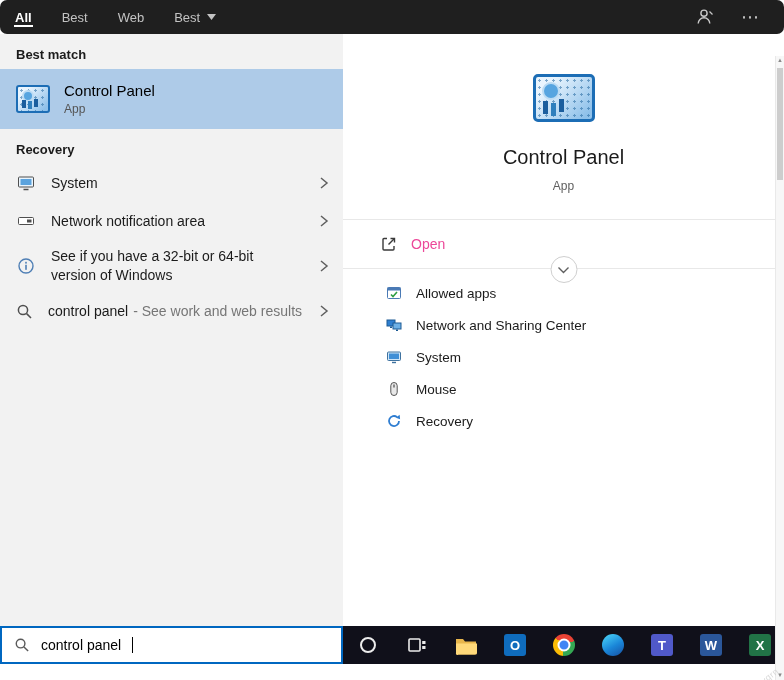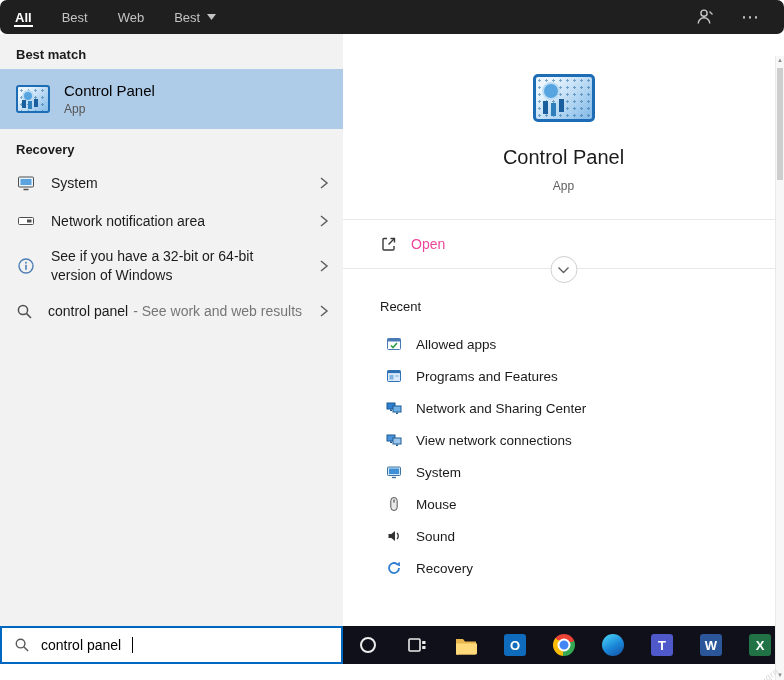--- a/index.html
+++ b/index.html
@@ -228,68 +228,45 @@
     </div>
 
     <div class="divider2">
       <div class="chev-circle">
         <svg width="12" height="8" viewBox="0 0 12 8">
             <polyline points="1,1.5 6,6.5 11,1.5" fill="none" stroke="#5f5f5f" stroke-width="1.4"></polyline>
           </svg>
       </div>
     </div>
 
-    <div class="recent-header">Recent</div>
 
     <div class="recent-row">
       <span class="ric">
         <svg width="16" height="16" viewBox="0 0 16 16">
           <rect x="1.5" y="2.5" width="13" height="11" rx="1" fill="#fff" stroke="#4a7ab5"></rect>
           <rect x="1.5" y="2.5" width="13" height="3" fill="#4a7ab5"></rect>
           <path d="M5 9.5 l2 2 4 -4.5" stroke="#2f9e44" fill="none" stroke-width="1.6"></path>
         </svg>
       </span>
       <span>Allowed apps</span>
     </div>
 
-    <div class="recent-row">
-      <span class="ric">
-        <svg width="16" height="16" viewBox="0 0 16 16">
-          <rect x="1.5" y="2.5" width="13" height="11" rx="1" fill="#dbeafb" stroke="#2f6fb3"></rect>
-          <rect x="1.5" y="2.5" width="13" height="2.6" fill="#2f6fb3"></rect>
-          <rect x="3.5" y="7" width="4" height="4.5" fill="#7db3e0"></rect>
-          <rect x="9" y="7" width="3.8" height="2" fill="#a8cdeb"></rect>
-        </svg>
-      </span>
-      <span>Programs and Features</span>
-    </div>
 
     <div class="recent-row">
       <span class="ric">
         <svg width="16" height="16" viewBox="0 0 16 16">
           <rect x="1" y="3" width="8" height="6" fill="#2f7fd0" stroke="#1c5a94"></rect>
           <rect x="7" y="6" width="8" height="6" fill="#6db0e6" stroke="#1c5a94"></rect>
           <rect x="4" y="9.5" width="2" height="1.5" fill="#1c5a94"></rect>
           <rect x="10" y="12.5" width="2" height="1.5" fill="#1c5a94"></rect>
         </svg>
       </span>
       <span>Network and Sharing Center</span>
     </div>
 
-    <div class="recent-row">
-      <span class="ric">
-        <svg width="16" height="16" viewBox="0 0 16 16">
-          <rect x="1" y="3" width="8" height="6" fill="#4a93d8" stroke="#1c5a94"></rect>
-          <rect x="7" y="6" width="8" height="6" fill="#9cc7ec" stroke="#1c5a94"></rect>
-          <rect x="4" y="9.5" width="2" height="1.5" fill="#1c5a94"></rect>
-          <rect x="10" y="12.5" width="2" height="1.5" fill="#1c5a94"></rect>
-        </svg>
-      </span>
-      <span>View network connections</span>
-    </div>
 
 
     <div class="recent-row">
       <span class="ric">
         <svg width="16" height="16" viewBox="0 0 16 16">
           <rect x="1.5" y="3" width="13" height="8.5" rx="1" fill="#cfe6f8" stroke="#3f729f"></rect>
           <rect x="3" y="4.5" width="10" height="5.5" fill="#3f8fd6"></rect>
           <path d="M6 13.5 h4" stroke="#3f729f" stroke-width="1.4"></path>
         </svg>
       </span>
@@ -299,29 +276,20 @@
     <div class="recent-row">
       <span class="ric">
         <svg width="16" height="16" viewBox="0 0 16 16">
           <rect x="4.8" y="1.5" width="6.4" height="13" rx="3.2" fill="#e8e8e8" stroke="#555"></rect>
           <line x1="8" y1="3.5" x2="8" y2="6.5" stroke="#555" stroke-width="1.3"></line>
         </svg>
       </span>
       <span>Mouse</span>
     </div>
 
-    <div class="recent-row">
-      <span class="ric">
-        <svg width="16" height="16" viewBox="0 0 16 16">
-          <path d="M2.5 6 v4 h2.8 l3.7 3 V3 L5.3 6 z" fill="#333"></path>
-          <path d="M11 5 a4.2 4.2 0 0 1 0 6" stroke="#333" fill="none" stroke-width="1.3"></path>
-        </svg>
-      </span>
-      <span>Sound</span>
-    </div>
 
     <div class="recent-row">
       <span class="ric">
         <svg width="16" height="16" viewBox="0 0 16 16">
           <path d="M13 8 a5 5 0 1 1 -1.9 -3.9" stroke="#2e7dd1" stroke-width="1.8" fill="none"></path>
           <polygon points="13.6,1.8 14.1,6.2 9.9,4.8" fill="#2e7dd1"></polygon>
         </svg>
       </span>
       <span>Recovery</span>
     </div>

